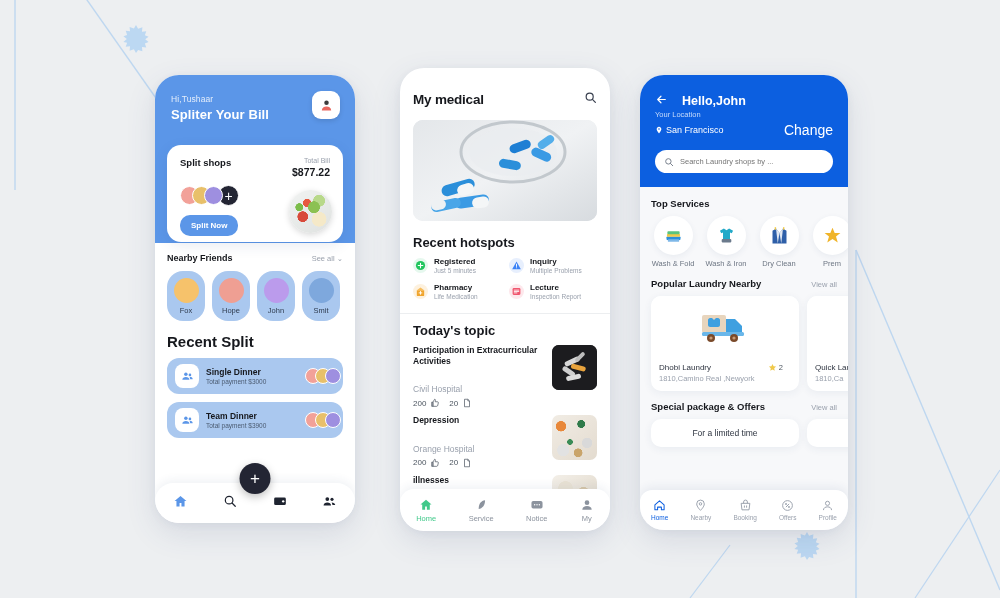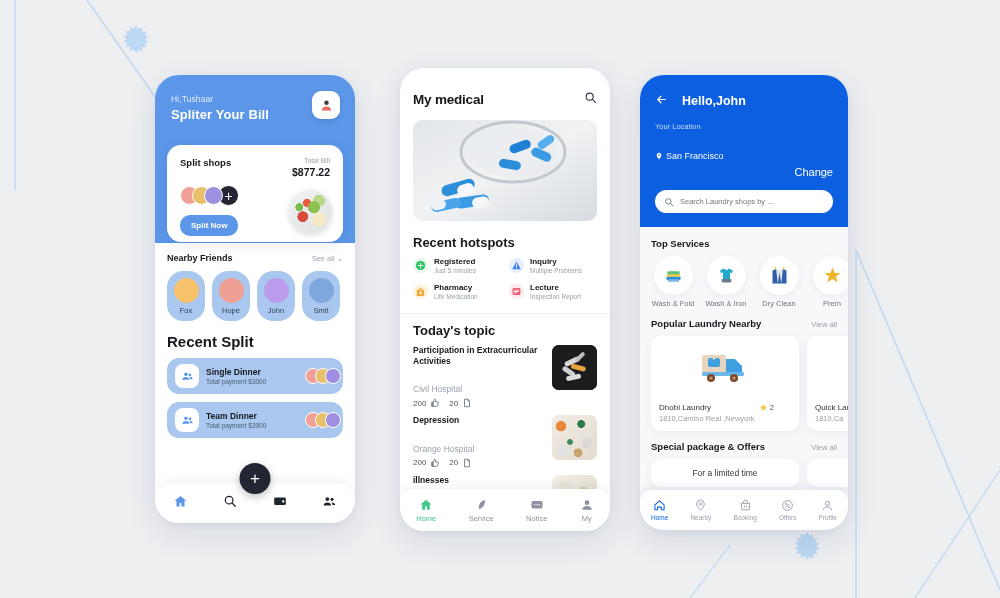--- a/index.html
+++ b/index.html
@@ -142,45 +142,45 @@
     box-shadow:0 -3px 10px rgba(40,70,120,.07); border-radius:14px 14px 24px 24px;
   }
   .nav-it { display:flex; flex-direction:column; align-items:center; gap:2px; }
   .nav-lbl { font-size:7.5px; color:#8c939e; }
   .nav-lbl.on { color:#41c98a; }
 
   
   .ld-head { background:#0c5fe0; padding:17px 15px 14px 15px; }
   .ld-top { display:flex; align-items:center; gap:14px; }
   .ld-hello { color:#fff; font-size:12.5px; font-weight:bold; }
-  .ld-loclbl { color:#c6dbfb; font-size:7.5px; margin-top:12px; }
+  .ld-loclbl { color:#c6dbfb; font-size:7.5px; }
   .ld-locrow { display:flex; align-items:center; justify-content:space-between; margin-top:3px; }
   .ld-loc { color:#fff; font-size:9px; display:flex; align-items:center; gap:3px; }
-  .ld-change { color:#fff; font-size:11px;margin-top:32px; }
+  .ld-change { color:#fff; font-size:14px; }
   .ld-search {
     margin-top:12px; background:#fff; border-radius:12px; height:23px;
     display:flex; align-items:center; gap:6px; padding:0 9px;
   }
   .ld-search input { border:none; outline:none; font-size:7.5px; color:#9aa1ad; font-family:inherit; flex:1; background:transparent;}
   .ld-body { padding:11px 11px 0 11px; background:#f7f8fa; height:100%; }
   .ld-sec { font-size:9.5px; font-weight:bold; color:#16181d; }
   .ld-sechead { display:flex; justify-content:space-between; align-items:baseline; }
   .ld-viewall { font-size:7.5px; color:#9aa1ad; }
   .svcs { display:flex; gap:9px; margin-top:7px; }
   .svc { width:44px; flex:0 0 auto; display:flex; flex-direction:column; align-items:center; gap:4px; }
   .svc-ico {
     width:39px; height:39px; border-radius:50%; background:#fff;
     display:flex; align-items:center; justify-content:center; font-size:20px;
     box-shadow:0 2px 6px rgba(40,70,120,.07);
   }
   .svc-lbl { font-size:7.5px; color:#6d7683; white-space:nowrap; }
   .shops { display:flex; gap:8px; margin-top:7px; }
   .shop { width:148px; flex:0 0 auto; background:#fff; border-radius:10px; box-shadow:0 2px 8px rgba(40,70,120,.07); overflow:hidden;}
   .shop-img { height:61px; display:flex; align-items:center; justify-content:center; font-size:30px; }
-  .shop-info { padding:6px 25px 8px 8px; }
+  .shop-info { padding:6px 16px 8px 8px; }
   .shop-row { display:flex; justify-content:space-between; align-items:center; }
   .shop-name { font-size:8px; color:#2e3440; }
   .shop-rate { font-size:7.5px; color:#4c5560; display:flex; align-items:center; gap:2px; }
   .shop-addr { font-size:7.5px; color:#9aa1ad; margin-top:2px; }
   .pkgs { display:flex; gap:8px; margin-top:7px; }
   .pkg { width:148px; flex:0 0 auto; background:#fff; border-radius:10px; box-shadow:0 2px 8px rgba(40,70,120,.07); padding:9px 8px; }
   .pkg-t { font-size:8.5px; color:#2e3440; text-align:center; }
   .ld-nav {
     position:absolute; left:0; right:0; bottom:0; height:40px; background:#fff;
     display:flex; align-items:center; justify-content:space-around;

